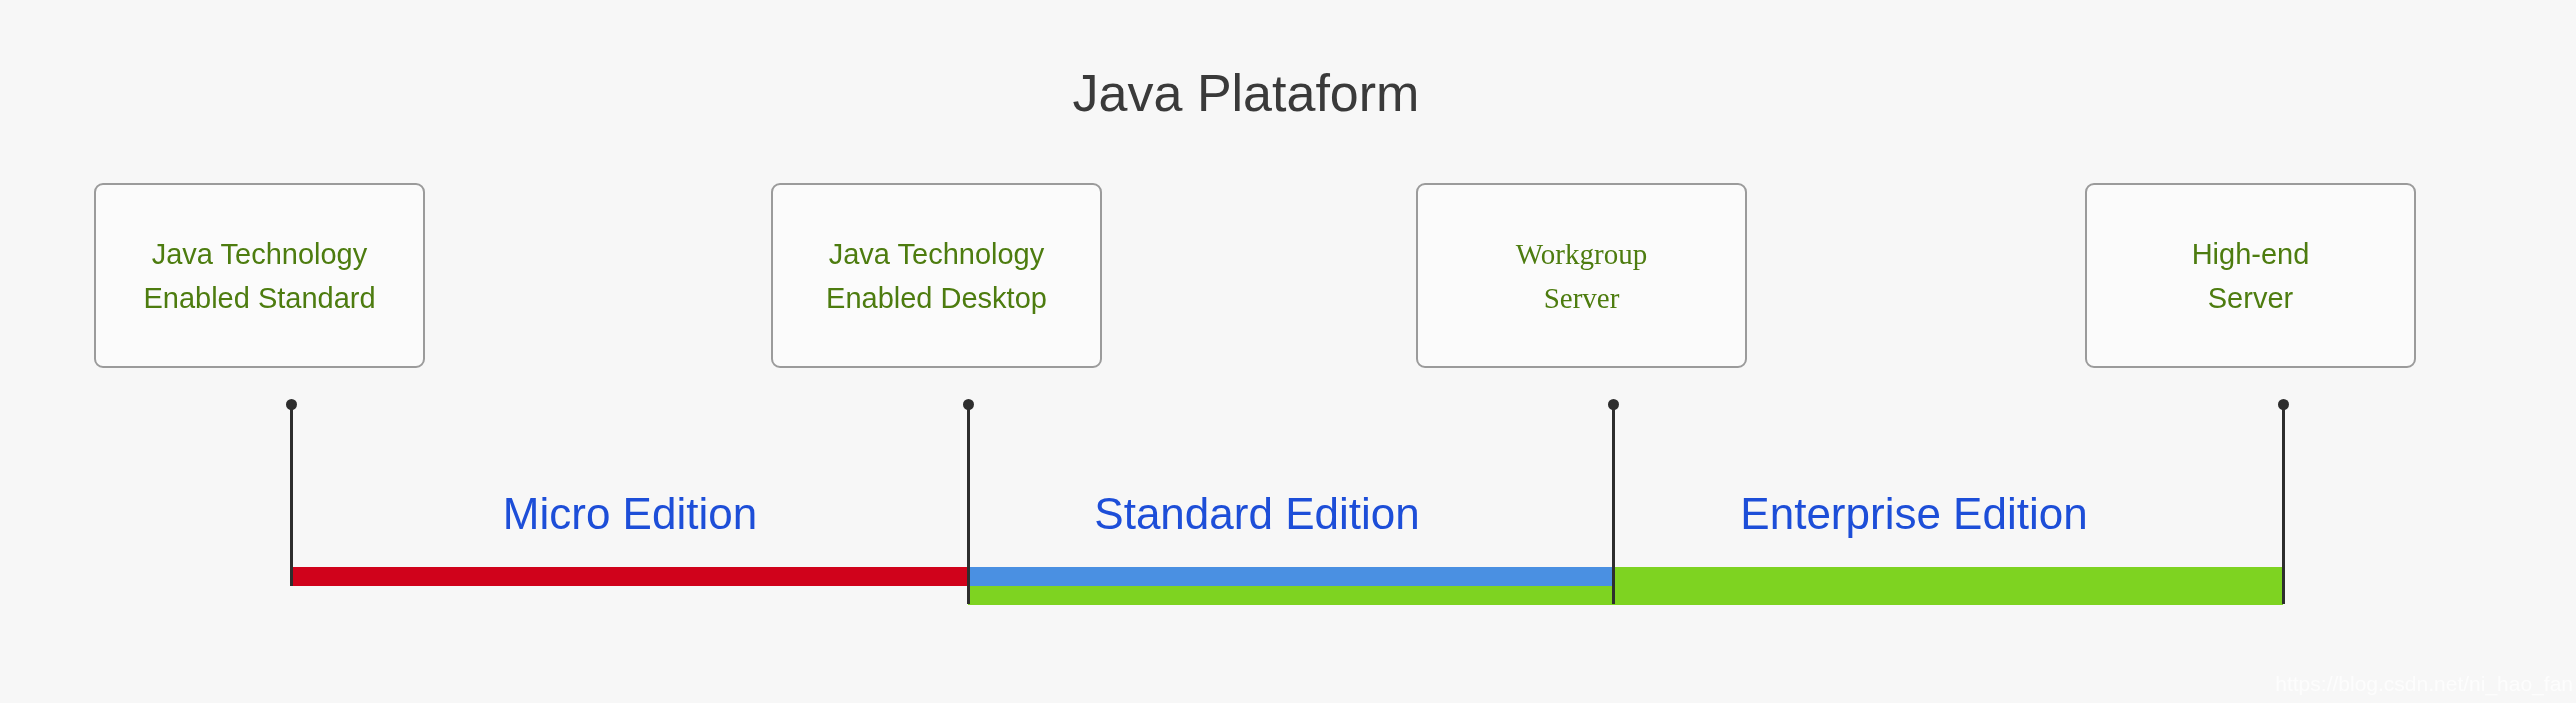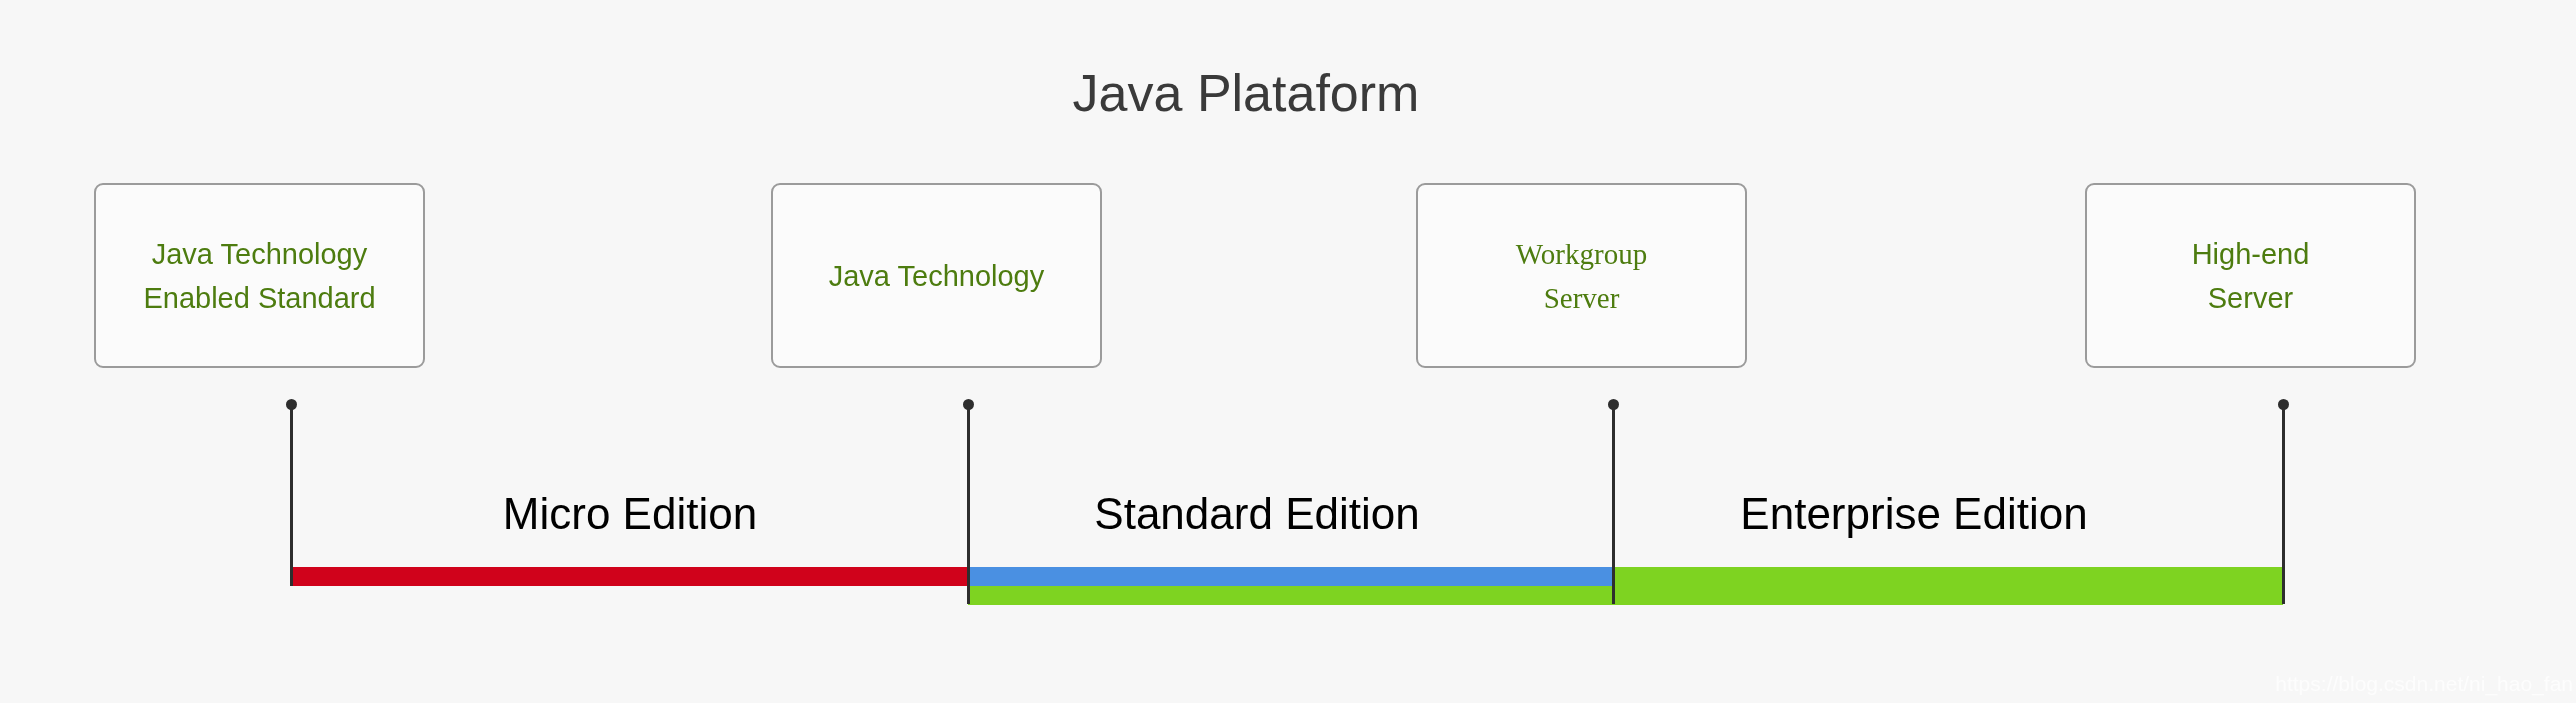--- a/index.html
+++ b/index.html
@@ -76,21 +76,21 @@
   .bar-standard   { left: 968px;  top: 567px; width: 645px; height: 19px; }
   .bar-enterprise-under { left: 968px;  top: 586px; width: 645px; height: 19px; }
   .bar-enterprise-main  { left: 1613px; top: 567px; width: 670px; height: 38px; }
 
   .edition-label {
     position: absolute;
     top: 492px;
     transform: translateX(-50%);
     font-size: 44px;
     line-height: 44px;
-    color: #000000;
+    color: #1d4ed8;
     white-space: nowrap;
   }
   .edition-label-micro      { left: 630px; }
   .edition-label-standard   { left: 1257px; }
   .edition-label-enterprise { left: 1914px; }
 
   .watermark {
     position: absolute;
     right: 3px;
     top: 673px;
@@ -105,20 +105,21 @@
 <div class="canvas" style="background-color: rgb(247, 247, 247);">
 
   <div class="title">Java Plataform</div>
 
   <div class="node node-1">
     <span>Java Technology</span>
     <span>Enabled Standard</span>
   </div>
   <div class="node node-2">
     <span>Java Technology</span>
+    <span>Enabled Desktop</span>
   </div>
   <div class="node node-3">
     <span>Workgroup</span>
     <span>Server</span>
   </div>
   <div class="node node-4">
     <span>High-end</span>
     <span>Server</span>
   </div>
 

